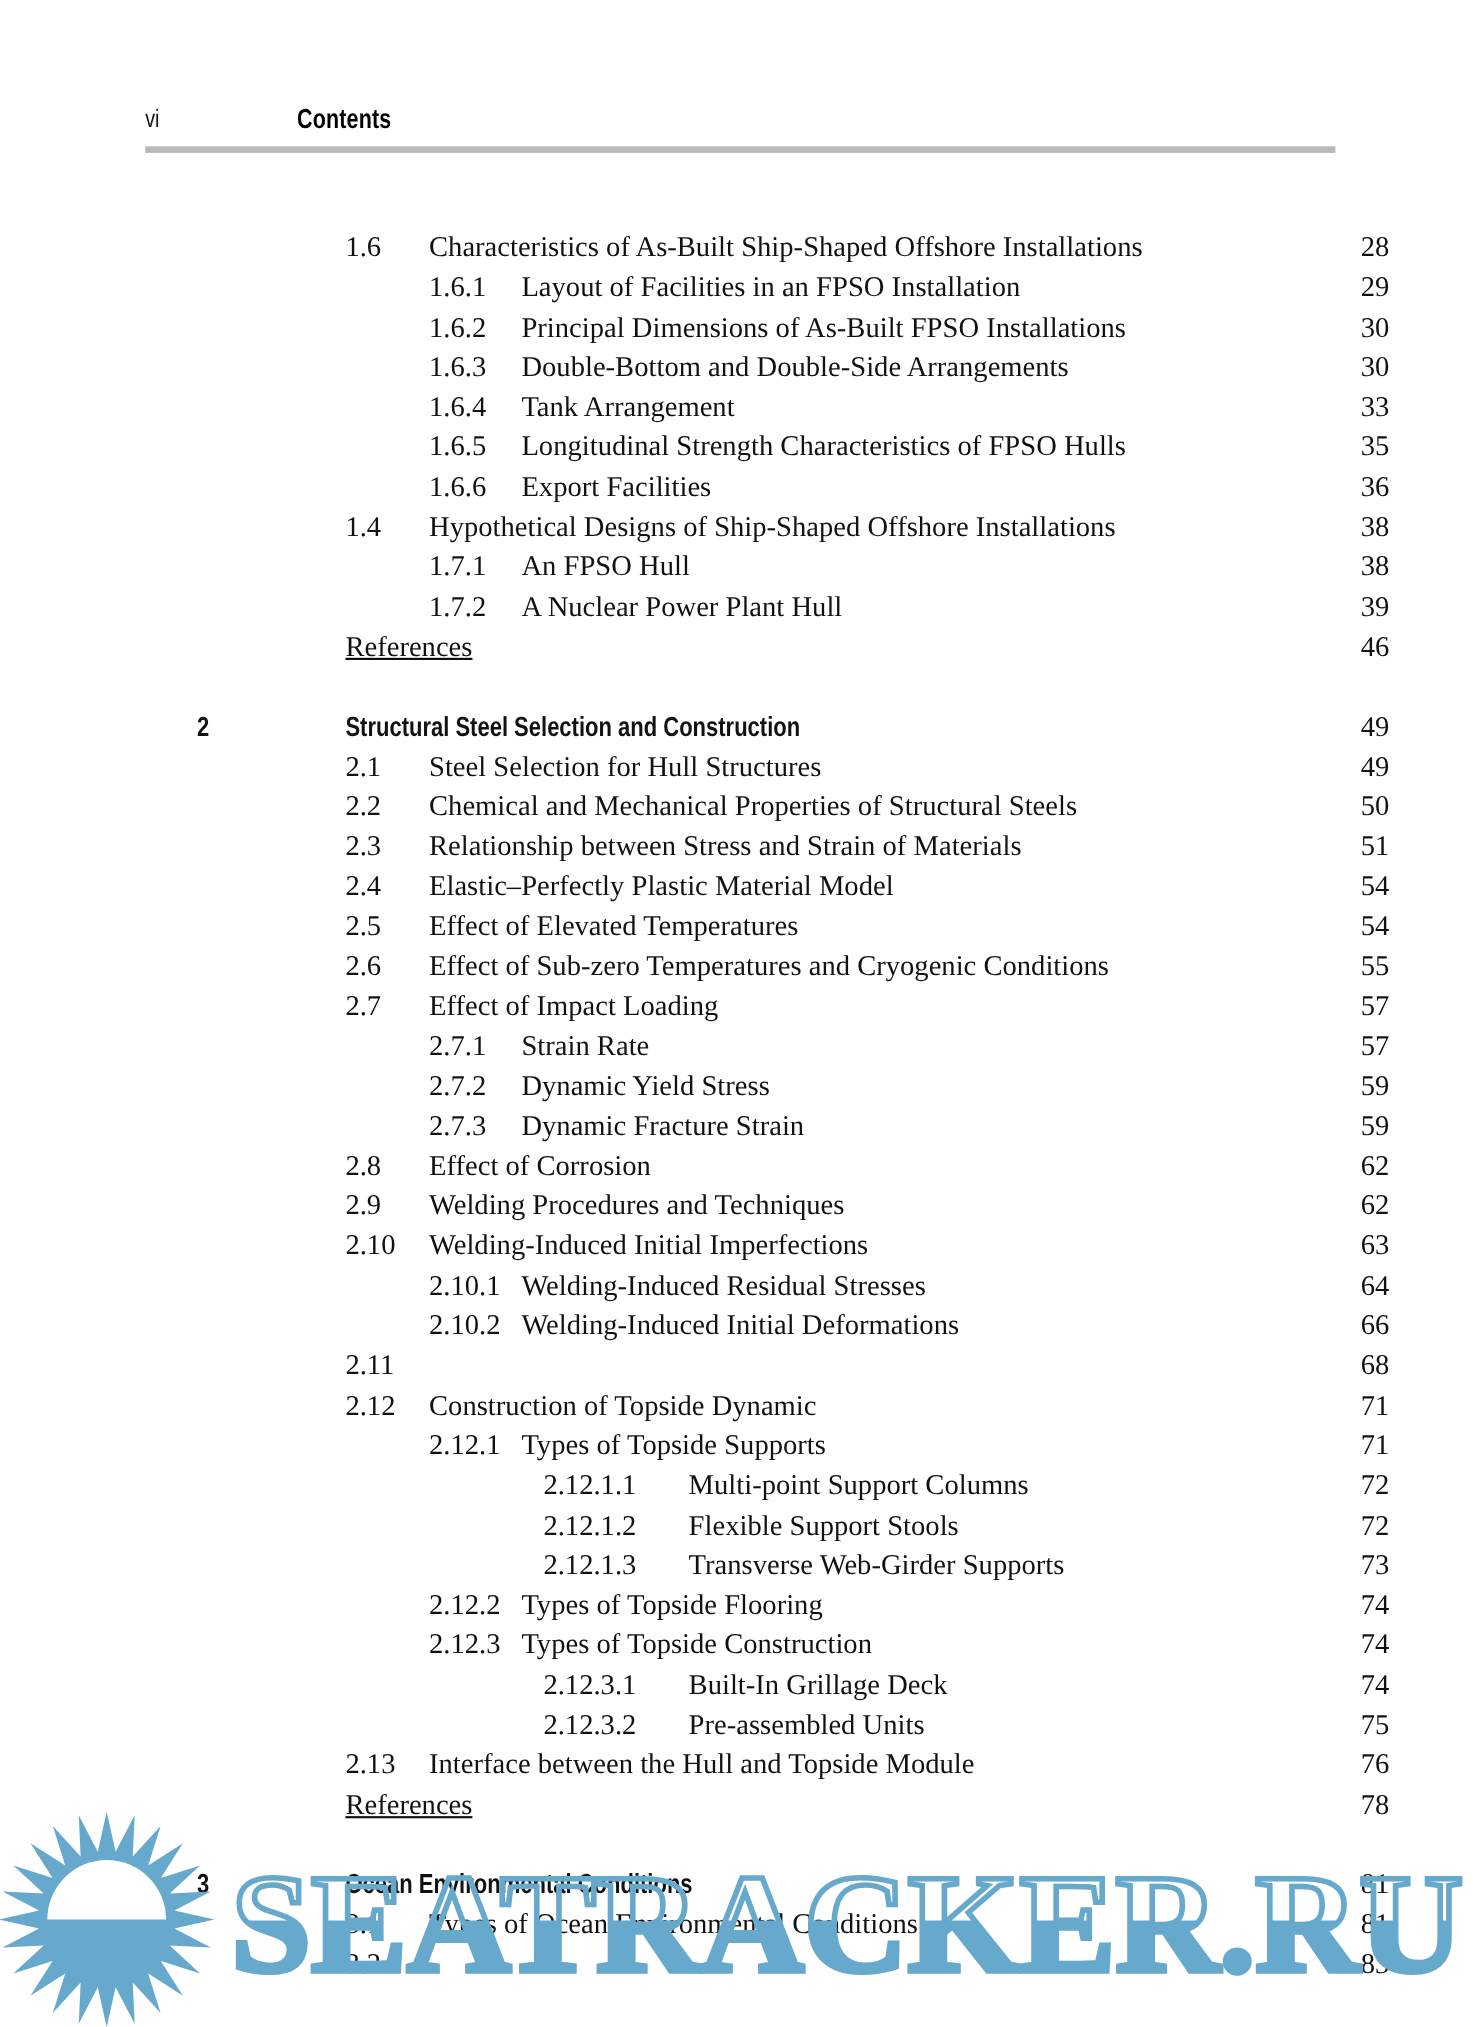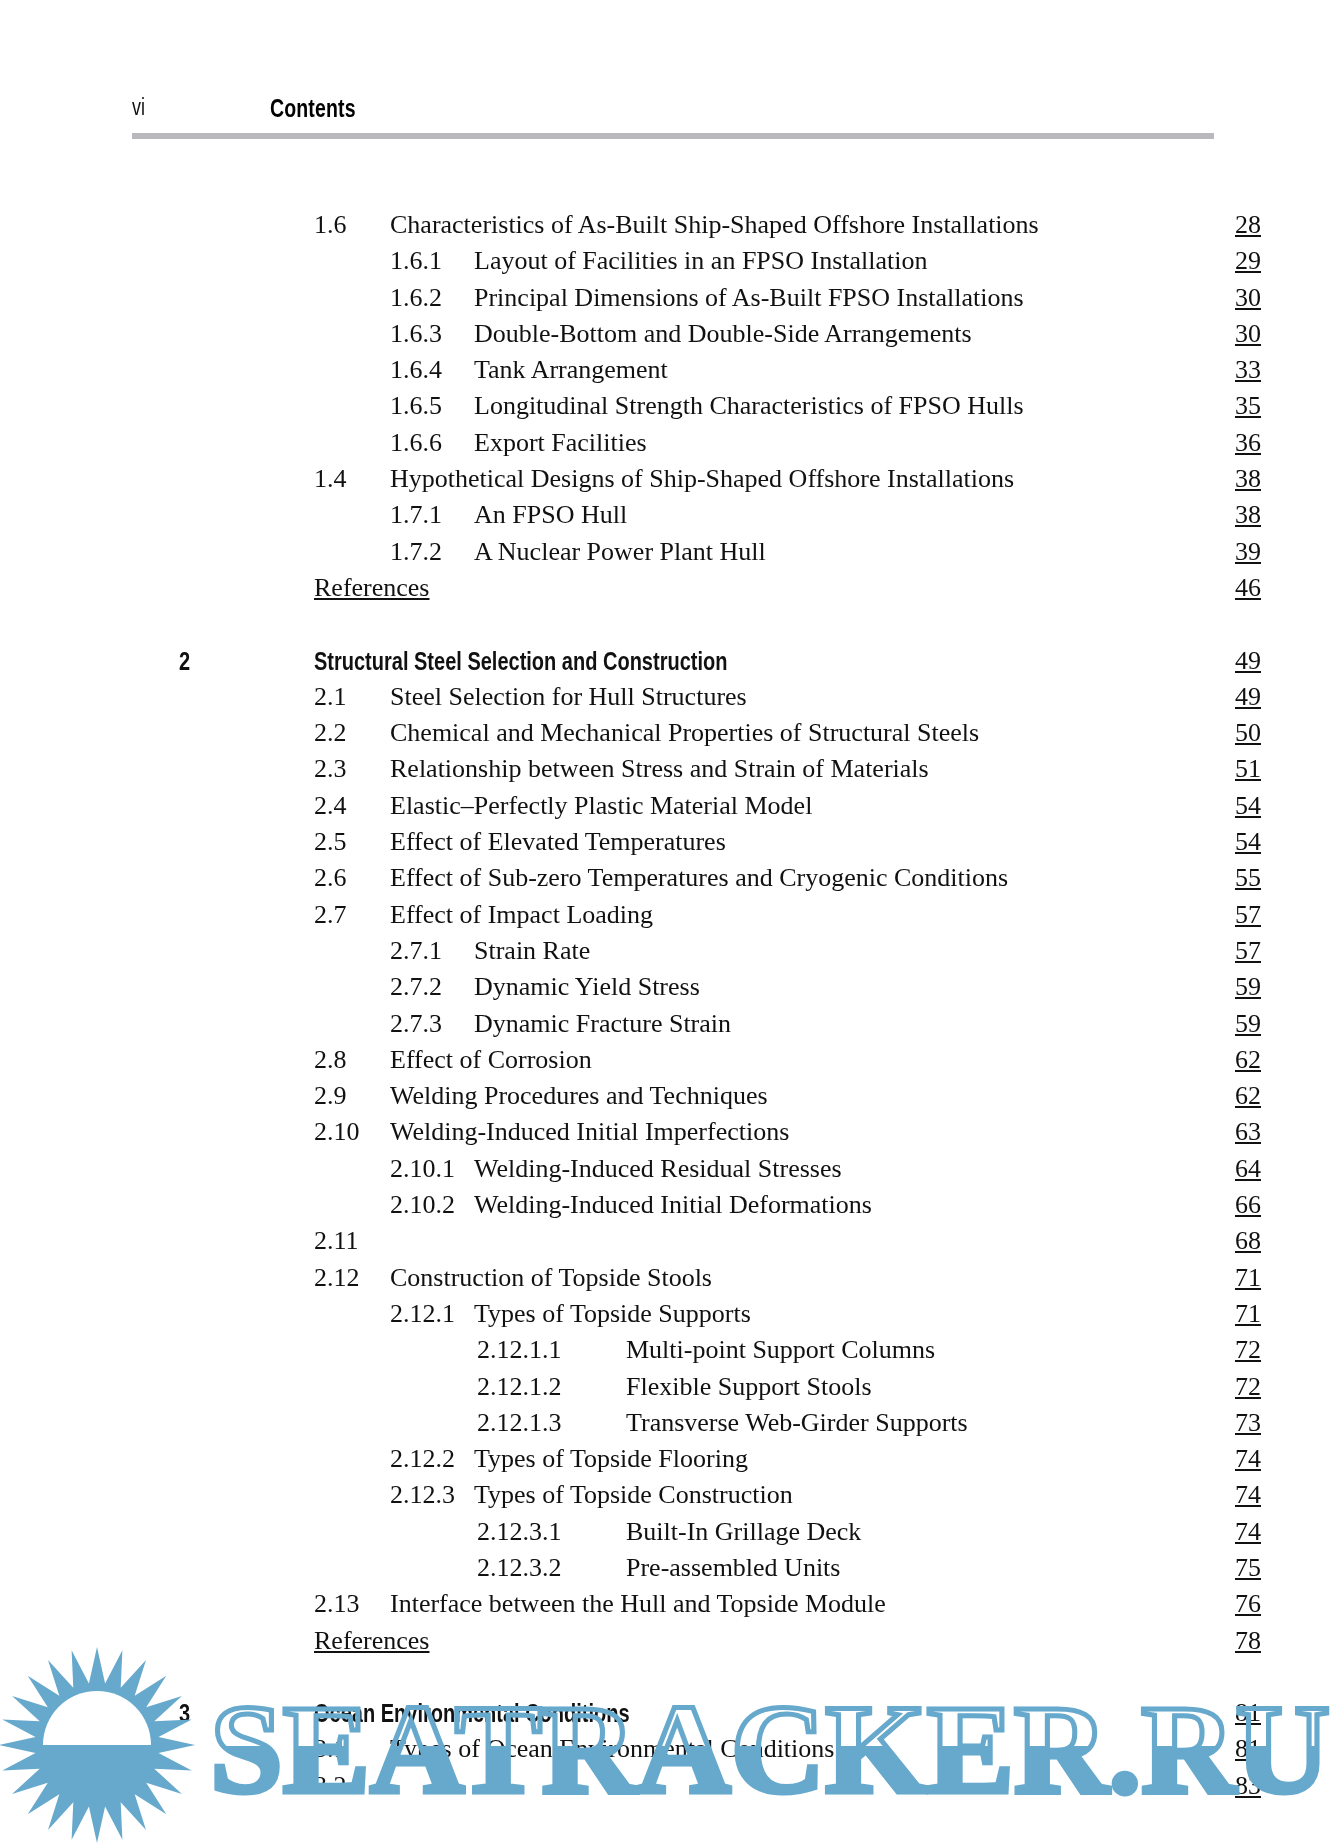--- a/index.html
+++ b/index.html
@@ -17,28 +17,28 @@
     .header-rule {
       position: absolute; left: 132px; top: 133px; width: 1082px; height: 6px; background: #b9b9bd;
     }
     .toc { position: absolute; left: 0; top: 207px; width: 1339px; padding-left: 44px; }
     .row {
       position: relative; height: 36.3px;
       font-family: "Liberation Serif", serif; font-size: 26px; color: #111; line-height: 36px;
       white-space: nowrap;
     }
     .row .num, .row .title, .row .page { position: absolute; top: 0; }
-    .row .page { left: 1191px; width: 30px; text-align: left; text-decoration: underline; }
+    .row .page { left: 1191px; width: 30px; text-align: center; }
     .lvl-ch .num { left: 135px; font-family: "Liberation Sans", sans-serif; font-weight: bold; font-size: 25px; transform: scaleX(0.8); transform-origin: left center; }
     .lvl-ch .title { left: 270px; font-family: "Liberation Sans", sans-serif; font-weight: bold; font-size: 25px; transform: scaleX(0.8); transform-origin: left center; }
     .lvl-1 .num { left: 270px; }
     .lvl-1 .title { left: 346px; }
     .lvl-2 .num { left: 346px; }
     .lvl-2 .title { left: 430px; }
-    .lvl-3 .num { left: 433px; }
+    .lvl-3 .num { left: 450px; }
     .lvl-3 .title { left: 582px; }
     .lvl-ref .title { left: 270px; text-decoration: underline; }
     .gap { height: 36.3px; }
     .watermark { position: absolute; left: 0; top: 1640px; width: 1339px; height: 203px; pointer-events: none; }
   </style>
 </head>
 <body>
 
 <div>
   <span class="page-header-num">vi</span>
@@ -181,21 +181,21 @@
       <span class="num">2.10.2</span>
       <span class="title">Welding-Induced Initial Deformations</span>
       <span class="page">66</span>
     </div>
     <div class="row lvl-1">
       <span class="num">2.11</span>
       <span class="page">68</span>
     </div>
     <div class="row lvl-1">
       <span class="num">2.12</span>
-      <span class="title">Construction of Topside Stools</span>
+      <span class="title">Construction of Topside Dynamic</span>
       <span class="page">71</span>
     </div>
     <div class="row lvl-2">
       <span class="num">2.12.1</span>
       <span class="title">Types of Topside Supports</span>
       <span class="page">71</span>
     </div>
     <div class="row lvl-3">
       <span class="num">2.12.1.1</span>
       <span class="title">Multi-point Support Columns</span>

